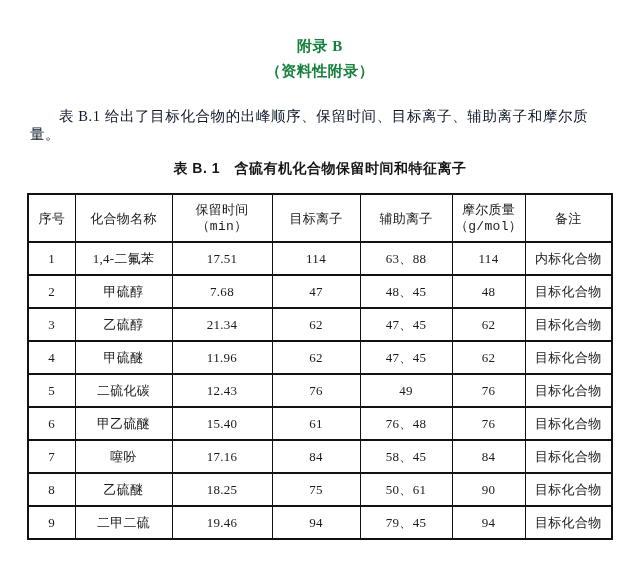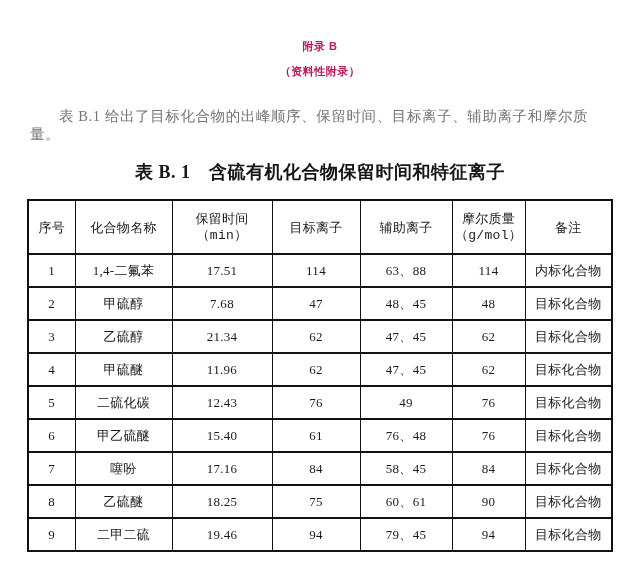--- a/index.html
+++ b/index.html
@@ -18,41 +18,41 @@
   .page {
     width: 640px;
     height: 576px;
     box-sizing: border-box;
     padding-top: 34px;
   }
   .title-block {
     text-align: center;
   }
   .title-line {
-    font-family: Liberation Sans, sans-serif;
+    font-family: Liberation Serif, serif;
     font-weight: bold;
-    font-size: 11px;
+    font-size: 15px;
     line-height: 25px;
-    color: #be185d;
+    color: #15803d;
     letter-spacing: 0.5px;
   }
   .intro {
     margin: 23px 30px 0 30px;
     text-indent: 2em;
     font-size: 14.5px;
     line-height: 18px;
     letter-spacing: 0.6px;
-    color: #737373;
+    color: #0f172a;
   }
   .caption {
     margin-top: 17px;
     text-align: center;
-    font-family: Liberation Serif, serif;
+    font-family: Liberation Sans, sans-serif;
     font-weight: bold;
-    font-size: 18px;
+    font-size: 14px;
     letter-spacing: 0.5px;
     color: #161616;
   }
   table.compound-table {
     margin: 15px auto 0 auto;
     width: 584px;
     border-collapse: collapse;
     table-layout: fixed;
     border: 2px solid #121212;
     font-size: 13px;
@@ -62,21 +62,21 @@
     border: 1px solid #121212;
     border-bottom-width: 2px;
     text-align: center;
     vertical-align: middle;
     padding: 0 2px;
     color: #1b1b1b;
     font-weight: normal;
     letter-spacing: 0.3px;
     overflow: hidden;
   }
-  .compound-table thead tr { height: 54px; padding-left: 21px; }
+  .compound-table thead tr { height: 48px; padding-left: 21px; }
   .compound-table tbody tr { height: 33px; }
   .compound-table th .unit {
     display: block;
     line-height: 17px;
     font-family: Liberation Mono, monospace;
   }
   .compound-table th .hlabel {
     display: block;
     line-height: 17px;
   }
@@ -194,21 +194,21 @@
         <td>84</td>
         <td>58、45</td>
         <td>84</td>
         <td>目标化合物</td>
       </tr>
       <tr>
         <td>8</td>
         <td>乙硫醚</td>
         <td>18.25</td>
         <td>75</td>
-        <td>60、61</td>
+        <td>50、61</td>
         <td>90</td>
         <td>目标化合物</td>
       </tr>
       <tr>
         <td>9</td>
         <td>二甲二硫</td>
         <td>19.46</td>
         <td>94</td>
         <td>79、45</td>
         <td>94</td>

